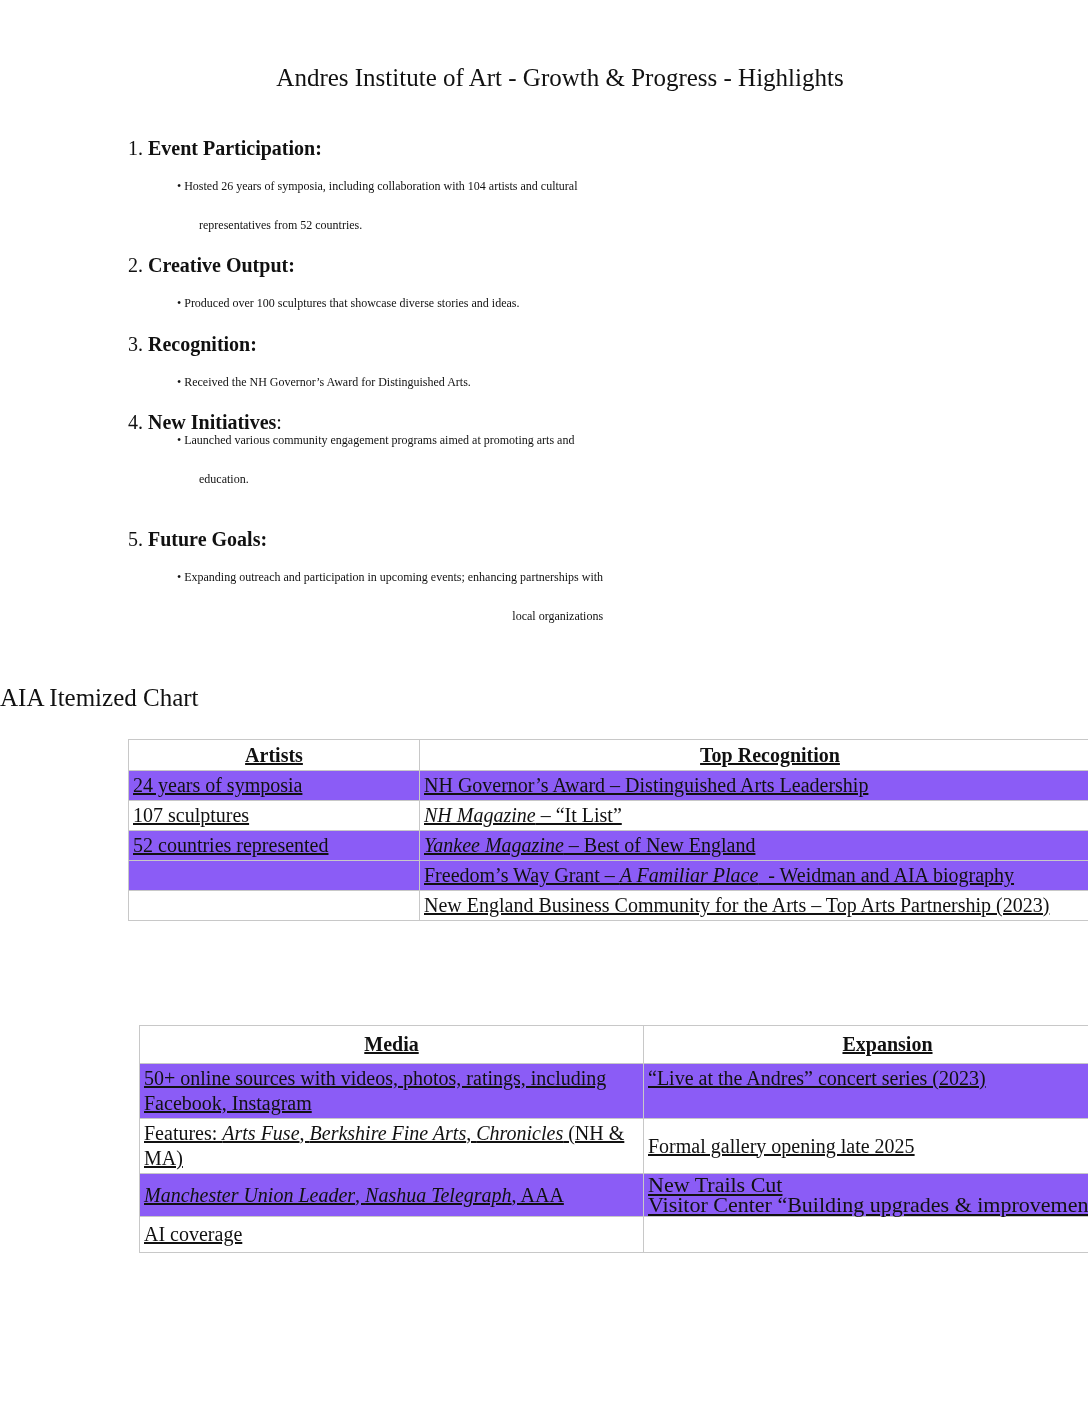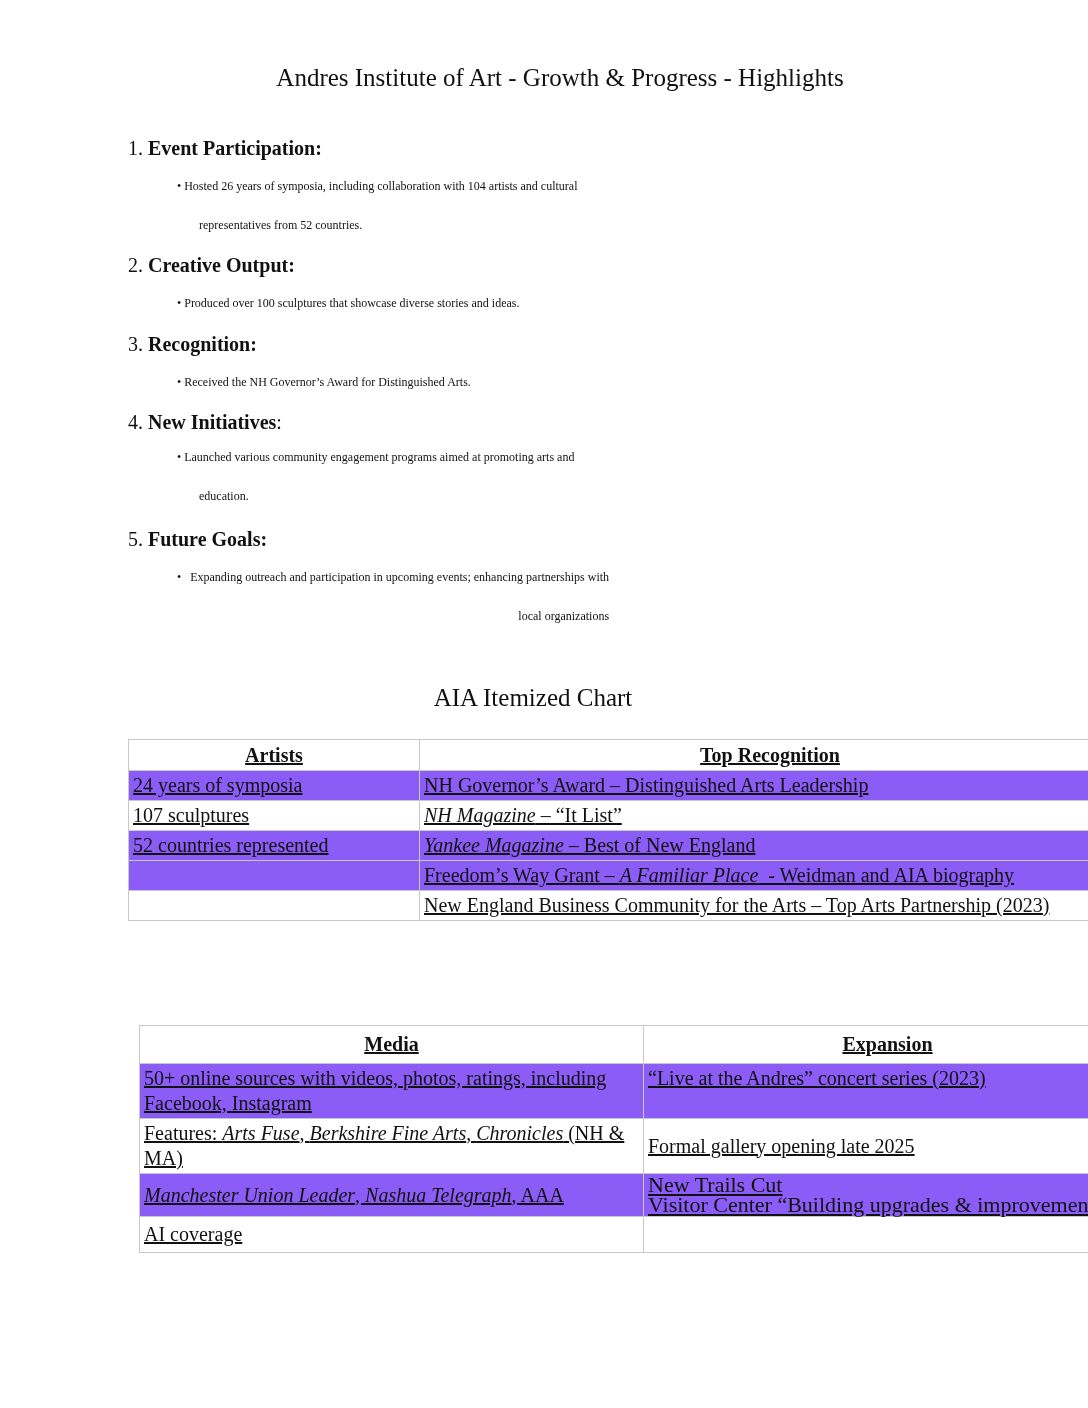--- a/index.html
+++ b/index.html
@@ -13,21 +13,21 @@
   }
   .section-head {
     position: absolute; left: 128px; font-size: 20px; line-height: 24px; text-align: right;
   }
   .section-head b { font-weight: bold; }
   .bullet {
     position: absolute; font-size: 12px; line-height: 39px;
   }
   .bullet .cont { padding-left: 22px; display: block; }
   .chart-title {
-    position: absolute; top: 682px; left: 0; width: 1066px; text-align: center;
+    position: absolute; top: 682px; left: 0; width: 1066px; 
     font-size: 25px; line-height: 32px;
   }
   table {
     position: absolute; left: 128px; width: 993px;
     border-collapse: collapse; font-size: 20px; line-height: 25px; text-decoration: underline;
   }
   td, th {
     border: 1px solid #c8c8c8; padding: 2px 4px; vertical-align: top; text-align: left;
   }
   th { font-weight: bold; text-align: center; padding: 3px 4px 2px 4px; }
@@ -69,33 +69,33 @@
 </div>
 <div class="bullet" style="top:363px; left:177px;">
   <span>•</span>
   <span>Received the NH Governor’s Award for Distinguished Arts.</span>
 </div>
 
 <div class="section-head" style="top:410px;">
   <span>4.</span>
   <b>New Initiatives</b><span>:</span>
 </div>
-<div class="bullet" style="top:438px; left:177px;">
+<div class="bullet" style="top:421px; left:177px;">
   <span>•</span>
   <span>Launched various community engagement programs aimed at promoting arts and</span>
   <span class="cont">education.</span>
 </div>
 
 <div class="section-head" style="top:527px;">
   <span>5.</span>
   <b>Future Goals:</b>
 </div>
 <div class="bullet" style="top:558px; left:177px;">
   <span>•</span>
-  <span style="margin-left:6px;">Expanding outreach and participation in upcoming events; enhancing partnerships with</span>
+  <span style="">Expanding outreach and participation in upcoming events; enhancing partnerships with</span>
   <span class="cont" style="padding-left:42px;text-align:right;">local organizations</span>
 </div>
 
 <div class="chart-title">AIA Itemized Chart</div>
 
 <table id="t1">
   <colgroup>
       <col class="c1">
       <col>
     </colgroup>

